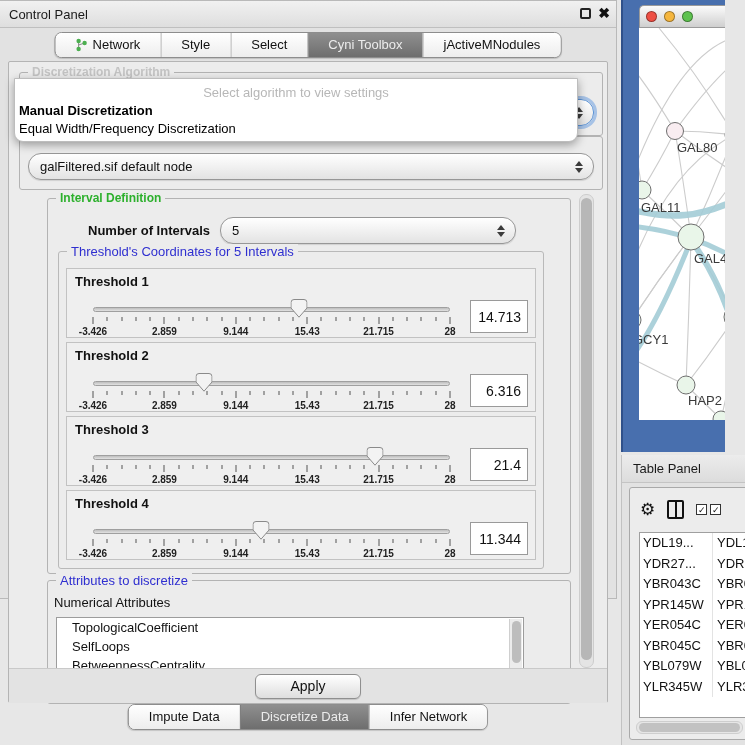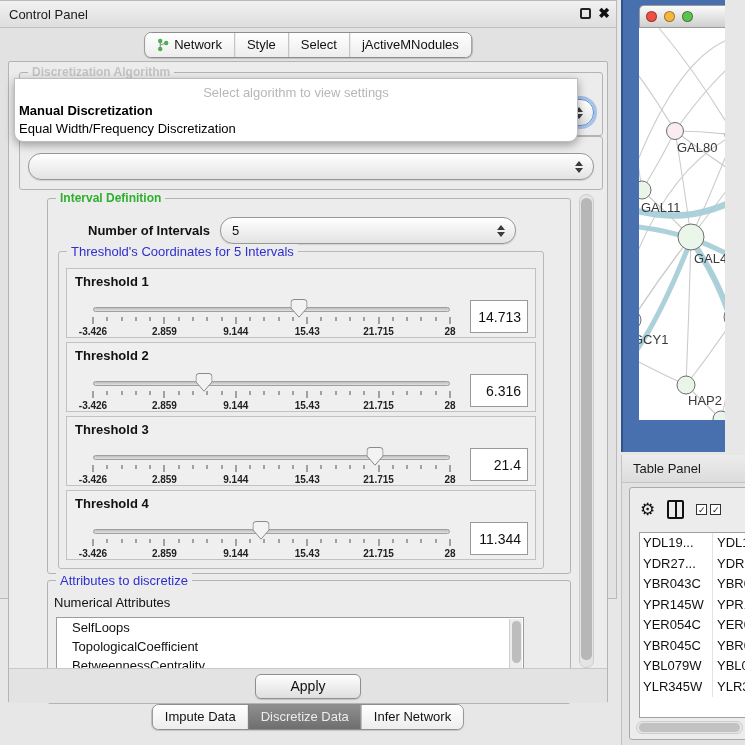--- a/index.html
+++ b/index.html
@@ -9,21 +9,21 @@
   
   .cp-window { position:absolute; left:0; top:0; width:617px; height:599px; background:#e2e2e2; border:1px solid #b9b9b9; border-left:none; }
   .cp-titlebar { position:absolute; left:0; top:0; width:100%; height:27px; background:linear-gradient(#f1f1f1,#dedede); border-bottom:1px solid #bfbfbf; display:flex; align-items:center; }
   .cp-title { font-size:13px; color:#1a1a1a; padding-left:9px; }
   .cp-winbtns { position:absolute; right:6px; top:5px; display:flex; gap:7px; align-items:center; }
   .float-btn { width:11px; height:11px; border:2px solid #222; border-radius:2px; }
   .close-btn { font-size:14px; font-weight:bold; color:#111; line-height:14px; }
 
   
   .seg-bar { position:absolute; display:inline-flex; border:1px solid #8d8d8d; border-radius:7px; overflow:hidden; background:#fff; box-shadow:0 1px 1px rgba(0,0,0,0.15); }
-  .seg { padding:4px 12px 5px; font-size:13px; color:#111; background:linear-gradient(#ffffff,#ededed); border-left:1px solid #b5b5b5; display:flex; align-items:center; gap:5px; white-space:nowrap; }
+  .seg { padding:4px 20px 5px; font-size:13px; color:#111; background:linear-gradient(#ffffff,#ededed); border-left:1px solid #b5b5b5; display:flex; align-items:center; gap:5px; white-space:nowrap; }
   .seg:first-child { border-left:none; }
   .seg.sel { background:linear-gradient(#8f8f8f,#6e6e6e); color:#ececec; border-left-color:#6e6e6e; }
   #top-tabs { top:31px; left:50%; transform:translateX(-50%); }
   #bottom-tabs { top:703px; left:50%; transform:translateX(-50%); }
 
   
   .main-panel { position:absolute; left:8px; top:60px; width:600px; height:642px; background:#ececec; border:1px solid #b4b4b4; border-radius:2px; }
 
   .group { position:absolute; border:1px solid #b3b3b3; border-radius:3px; }
   .group-title { position:absolute; top:-8px; left:8px; background:#ececec; padding:0 4px; font-size:12px; font-weight:bold; }
@@ -123,40 +123,44 @@
             <circle cx="9" cy="5" r="2.2" fill="#4caf50"></circle>
           </svg>
           <span>Network</span>
         </div>
         <div class="seg">
           <span>Style</span>
         </div>
         <div class="seg">
           <span>Select</span>
         </div>
+        <div class="seg sel">
+          <span>Cyni Toolbox</span>
+        </div>
         <div class="seg">
           <span>jActiveMNodules</span>
         </div>
       </div>
 
     <div class="main-panel">
 
       <div class="group" style="left:10px; top:10px; width:584px; height:64px;">
         <span class="group-title t-gray">Discretization Algorithm</span>
         <div class="combo focused" style="left:8px; top:26px; width:566px;">
           <span class="spin">
               <i class="up"></i>
               <i class="dn"></i>
             </span>
         </div>
       </div>
 
       <div class="group" style="left:10px; top:74px; width:584px; height:54px;">
         <span class="group-title t-dark">Table Data</span>
         <div class="combo" style="left:8px; top:16px; width:566px;">
+          <span>galFiltered.sif default node</span>
           <span class="spin">
               <i class="up"></i>
               <i class="dn"></i>
             </span>
         </div>
       </div>
 
       <div class="algo-popup">
         <div class="popup-prompt">Select algorithm to view settings</div>
         <div id="popup-options">
@@ -364,22 +368,22 @@
               </div>
             </div>
         </div>
       </div>
 
       <div class="group" style="left:38px; top:518px; width:524px; height:124px;">
         <span class="group-title t-blue">Attributes to discretize</span>
         <span style="position:absolute; left:6px; top:14px; font-size:13px; font-weight:normal; color:#111;">Numerical Attributes</span>
         <div class="attr-list">
           <div id="attr-items">
+              <div class="attr-item">TopologicalCoefficient</div>
               <div class="attr-item">SelfLoops</div>
-              <div class="attr-item">TopologicalCoefficient</div>
               <div class="attr-item">BetweennessCentrality</div>
             </div>
           <div class="attr-vscroll">
               <div class="vthumb"></div>
             </div>
         </div>
       </div>
 
       <div class="apply-bar">
         <button class="apply-btn">Apply</button>

